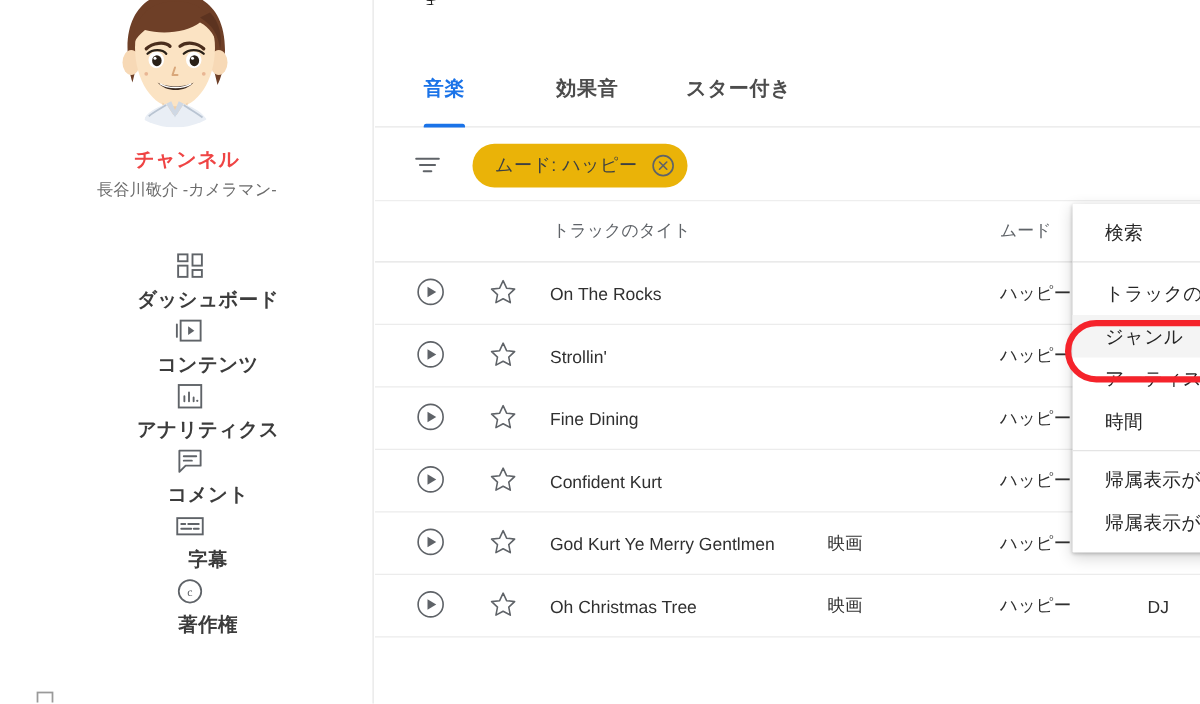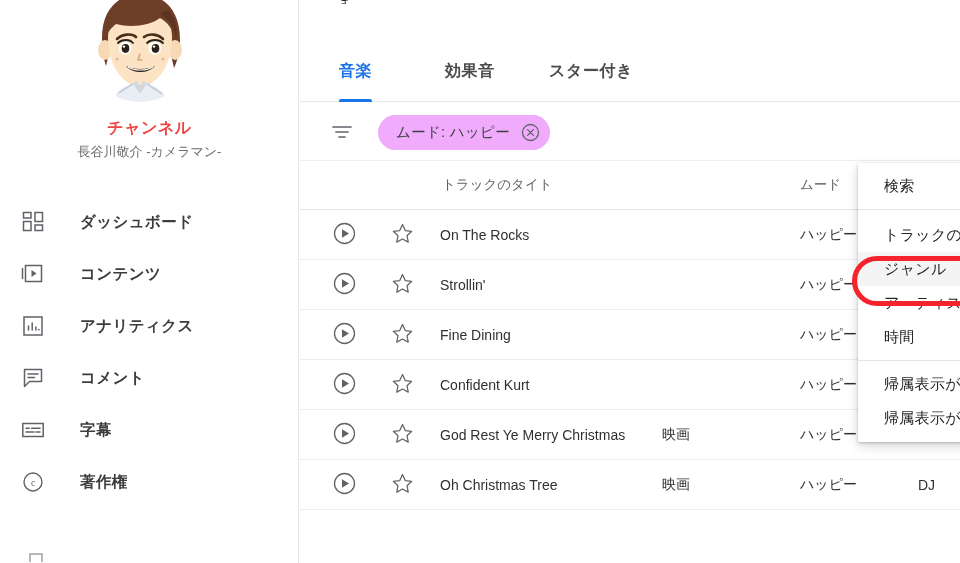--- a/index.html
+++ b/index.html
@@ -50,22 +50,23 @@
     text-align: center;
     font-size: 13px;
     color: #6b6b6b;
   }
 
   #nav { position: absolute; left: 0; top: 196px; width: 299px; }
   .nav-item {
     display: flex;
     align-items: center;
     height: 52px;
-    padding-left: 16px;
+    padding-left: 4px;
     cursor: pointer;
+    flex-direction: column;
   }
   .nav-ico {
     width: 34px; height: 34px;
     display: flex; align-items: center; justify-content: center;
     flex: 0 0 34px;
   }
   .nav-ico svg { display: block; }
   .nav-label {
     margin-left: 30px;
     font-size: 15.5px;
@@ -143,21 +144,21 @@
     position: absolute;
     left: 30px; top: 19px;
     width: 24px; height: 22px;
     cursor: pointer;
   }
   #filter-chip {
     position: absolute;
     left: 78px; top: 13px;
     height: 35px;
     border-radius: 18px;
-    background: #f0abfc;
+    background: #eab308;
     display: flex;
     align-items: center;
     padding: 0 10px 0 18px;
     cursor: pointer;
   }
   #filter-chip .chip-text {
     font-size: 14.5px;
     color: #3c4043;
     letter-spacing: .3px;
     white-space: nowrap;
@@ -510,21 +511,21 @@
             </svg>
           </span>
         </div>
         <div class="cell c-star">
           <span class="star-ico">
             <svg width="23" height="23" viewBox="0 0 24 24" fill="none" stroke="#5f6368" stroke-width="1.3" stroke-linejoin="round">
               <path d="M12 2.6 L14.9 8.9 L21.6 9.7 L16.7 14.3 L18 21 L12 17.7 L6 21 L7.3 14.3 L2.4 9.7 L9.1 8.9 Z"></path>
             </svg>
           </span>
         </div>
-        <div class="cell c-title">God Rest Ye Merry Christmas</div>
+        <div class="cell c-title">God Kurt Ye Merry Gentlmen</div>
         <div class="cell c-genre">映画</div>
         <div class="cell c-mood">ハッピー</div>
         <div class="cell c-artist">DJ</div>
       </div>
 
       <div class="trow">
         <div class="cell c-play">
           <span class="play-ico">
             <svg width="23" height="23" viewBox="0 0 23 23" fill="none" stroke="#5f6368" stroke-width="1.3">
               <circle cx="11.5" cy="11.5" r="10"></circle>

